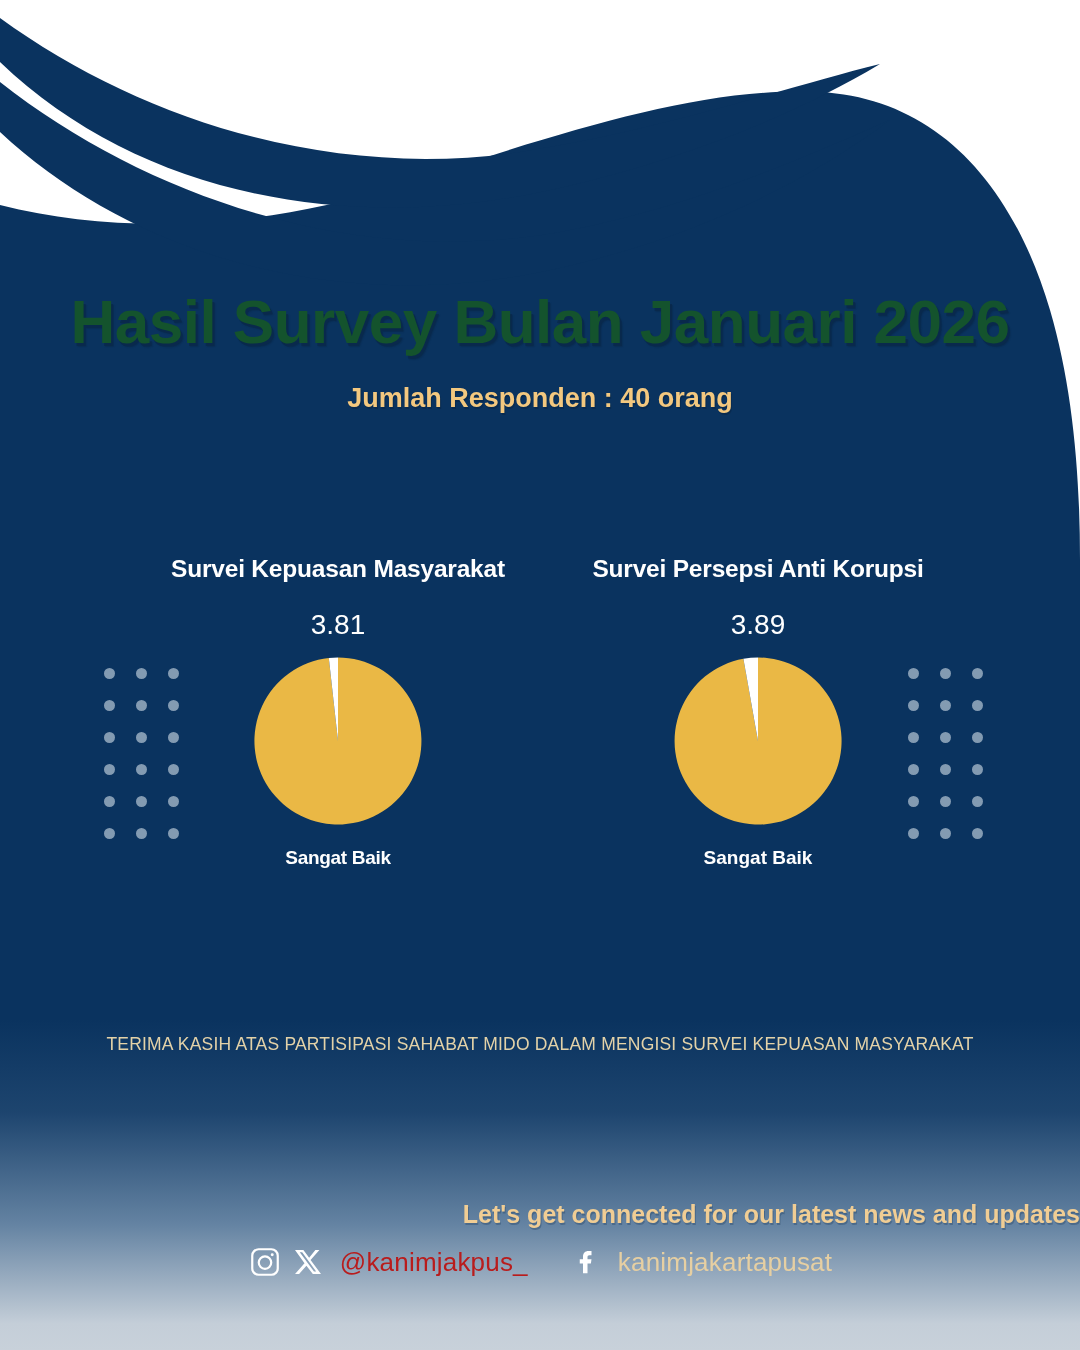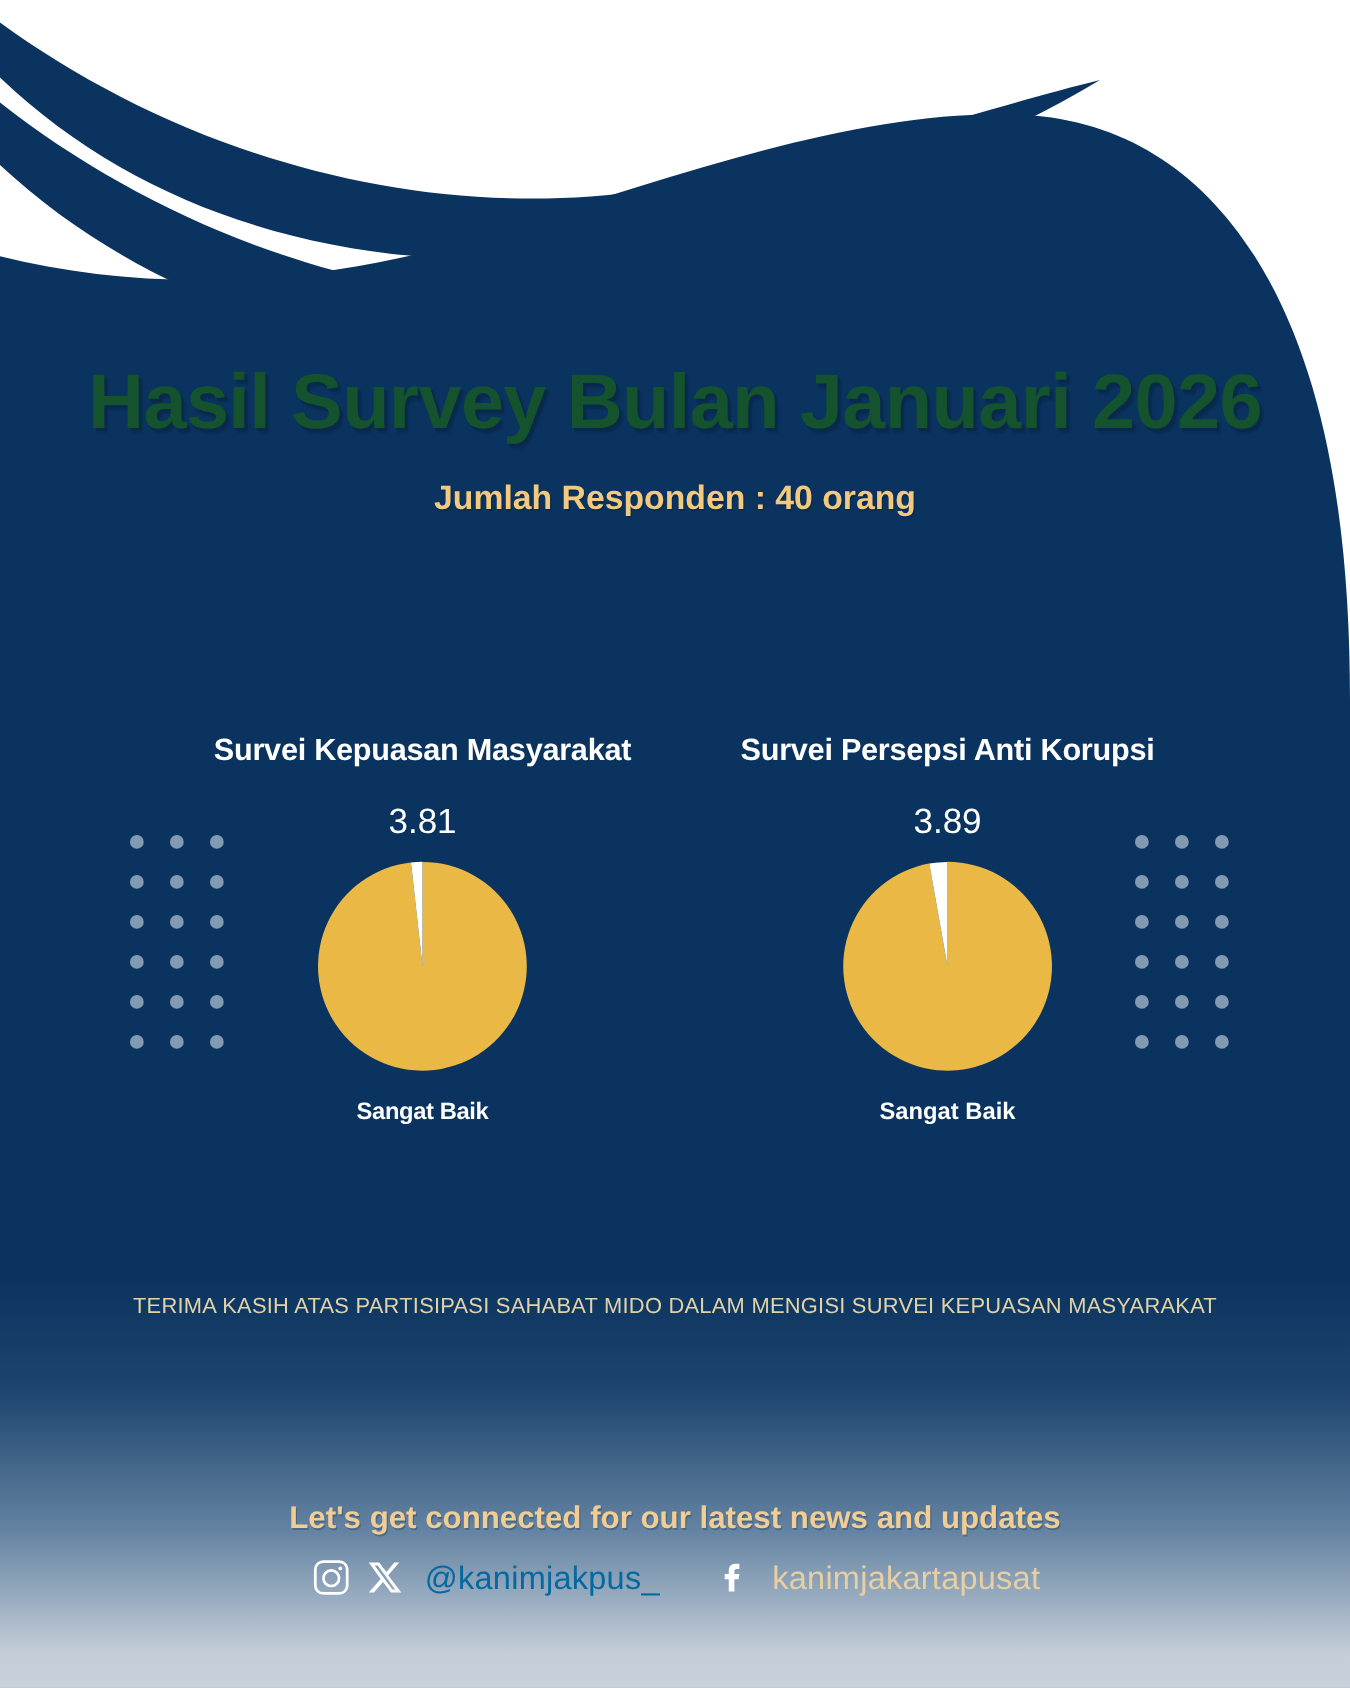--- a/index.html
+++ b/index.html
@@ -42,21 +42,21 @@
     text-shadow: 2px 3px 0 rgba(9,40,74,0.75), 3px 4px 1px rgba(9,40,74,0.45);
   }
   #subtitle {
     margin-top:26px;
     font-size:27px; font-weight:700; color:#f3c87f;
     text-shadow: 1px 2px 0 rgba(9,40,74,0.7);
   }
 
   
   #charts { position:absolute; top:555px; left:0; width:1080px; height:360px; }
-  .chart-block { position:absolute; top:0; width:420px; text-align:center;margin-top:32px; }
+  .chart-block { position:absolute; top:0; width:420px; text-align:center; }
   .chart-block.left  { left:128px; }
   .chart-block.right { left:548px; }
 
   .chart-title { font-size:24.5px; font-weight:700; color:#ffffff; letter-spacing:-0.2px; }
   .chart-score { margin-top:26px; font-size:28px; font-weight:400; color:#ffffff; }
   .pie-wrap { margin-top:14px; display:flex; justify-content:center; }
   .chart-caption { margin-top:20px; font-size:19px; color:#ffffff; }
   .chart-caption.bold { font-weight:700; letter-spacing:-0.3px; }
   .chart-caption.light { font-weight:600; }
 
@@ -69,33 +69,33 @@
   
   #thanks {
     position:absolute; top:1030px; left:50%; transform:translateX(-50%);
     width:920px; text-align:center;
     color:#e3d2a8; font-size:17.5px; line-height:1.62; letter-spacing:0.2px;
   }
   #thanks .line { display:block; }
 
   
   #connect {
-    position:absolute; top:1200px; left:0; width:1080px; text-align:center;
+    position:absolute; top:1200px; left:0; width:1080px; text-align:right;
   }
   #connect-head {
     font-size:25px; font-weight:700; color:#f0cd94;
     text-shadow:1px 2px 0 rgba(30,60,95,0.35);
   }
   #social-row {
     margin-top:16px;
     display:flex; align-items:center; justify-content:center; gap:0;
   }
   #social-row .ico { display:inline-flex; align-items:center; }
   #handle-x {
-    margin-left:16px; font-size:26px; color:#0369a1; letter-spacing:0.2px;
+    margin-left:16px; font-size:26px; color:#b91c1c; letter-spacing:0.2px;
   }
   #fb-group { display:inline-flex; align-items:center; margin-left:44px; }
   #handle-fb { margin-left:16px; font-size:26px; color:#e6cfa2; letter-spacing:0.2px; }
 </style>
 </head>
 <body>
 
 <div id="poster">
 
   <svg id="bg-shapes" viewBox="0 0 1080 1350" preserveAspectRatio="none">

